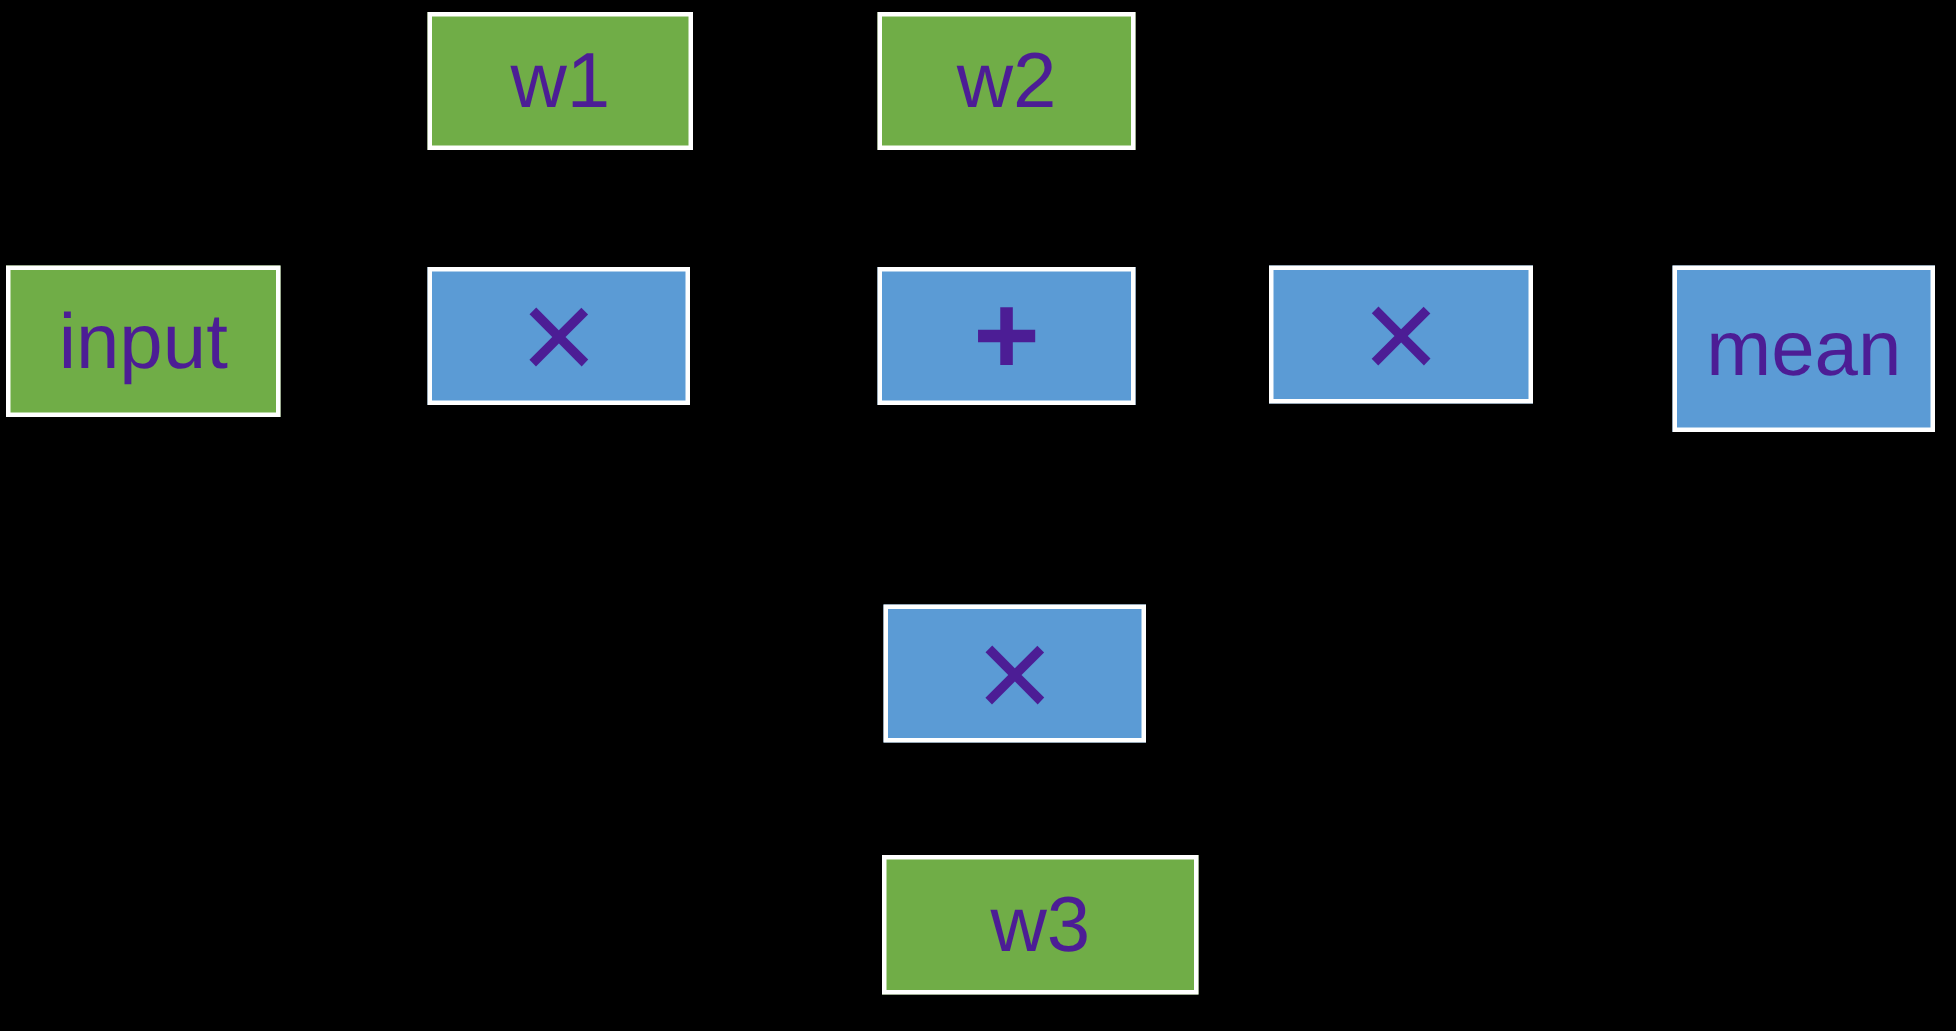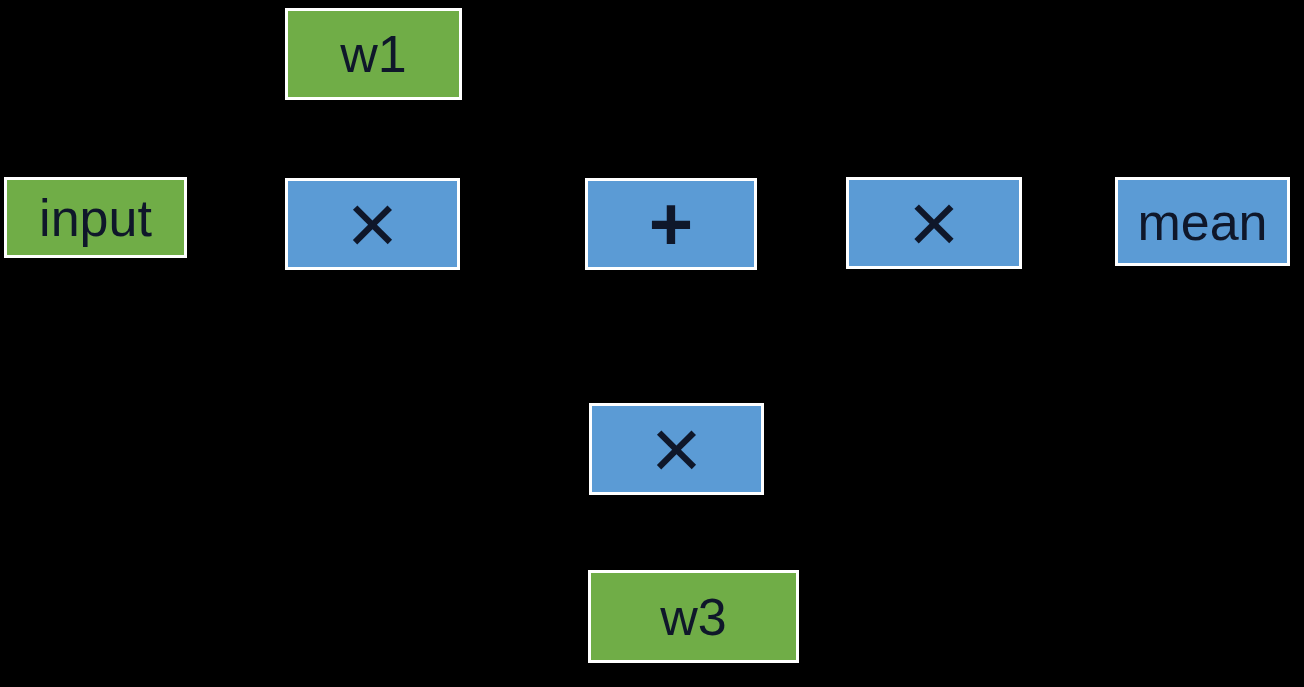--- a/index.html
+++ b/index.html
@@ -23,53 +23,56 @@
     align-items: center;
     justify-content: center;
     color: #000000;
   }
   .node.data { background: #70AD47; }
   .node.op   { background: #5B9BD5; }
 
   .lbl {
     font-size: 52px;
     line-height: 1;
-    color: #0f172a;
+    color: #4c1d95;
     letter-spacing: 0px;
     text-align: center;
   }
   .lbl.operator {
     font-size: 88px;
     font-weight: 400;
   }
   .lbl.operator-plus {
     font-size: 76px;
     font-weight: 700;
   }
 
   
   .n-w1    { left: 285px; top: 8px;   width: 177px; height: 92px; }
   .n-w2    { left: 585px; top: 8px;   width: 172px; height: 92px; }
-  .n-input { left: 4px;   top: 177px; width: 183px; height: 81px; }
+  .n-input { left: 4px;   top: 177px; width: 183px; height: 101px; }
   .n-mul1  { left: 285px; top: 178px; width: 175px; height: 92px; }
   .n-add1  { left: 585px; top: 178px; width: 172px; height: 92px; }
   .n-mul2  { left: 846px; top: 177px; width: 176px; height: 92px; }
-  .n-mean  { left: 1115px;top: 177px; width: 175px; height: 89px; }
+  .n-mean  { left: 1115px;top: 177px; width: 175px; height: 111px; }
   .n-mul3  { left: 589px; top: 403px; width: 175px; height: 92px; }
   .n-w3    { left: 588px; top: 570px; width: 211px; height: 93px; }
 </style>
 </head>
 <body>
 
 <div class="canvas">
 
   <div class="node data n-w1">
     <span class="lbl">w1</span>
   </div>
 
+  <div class="node data n-w2">
+    <span class="lbl">w2</span>
+  </div>
 
   <div class="node data n-input">
     <span class="lbl">input</span>
   </div>
 
   <div class="node op n-mul1">
     <span class="lbl operator">×</span>
   </div>
 
   <div class="node op n-add1">

